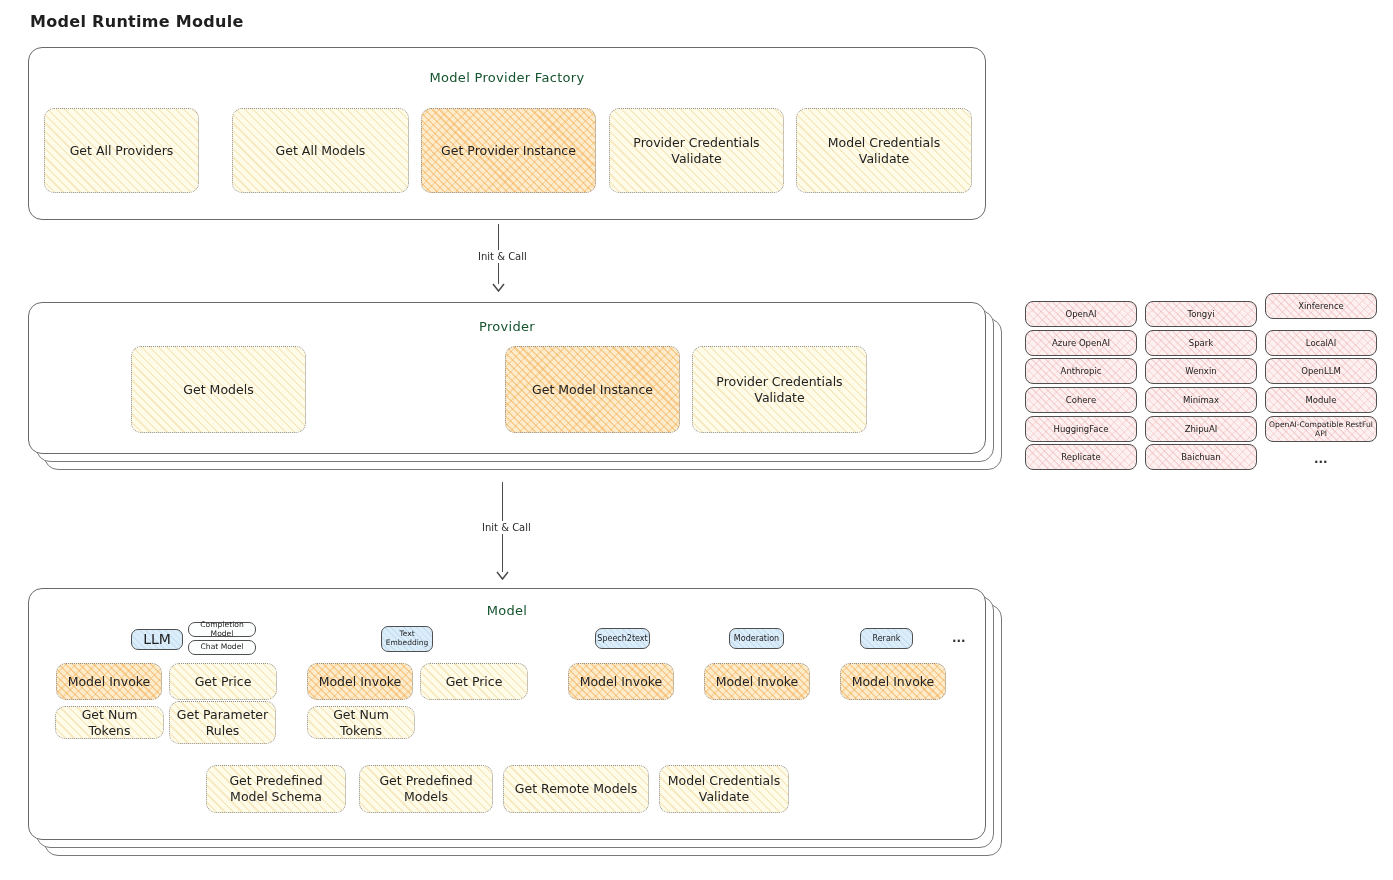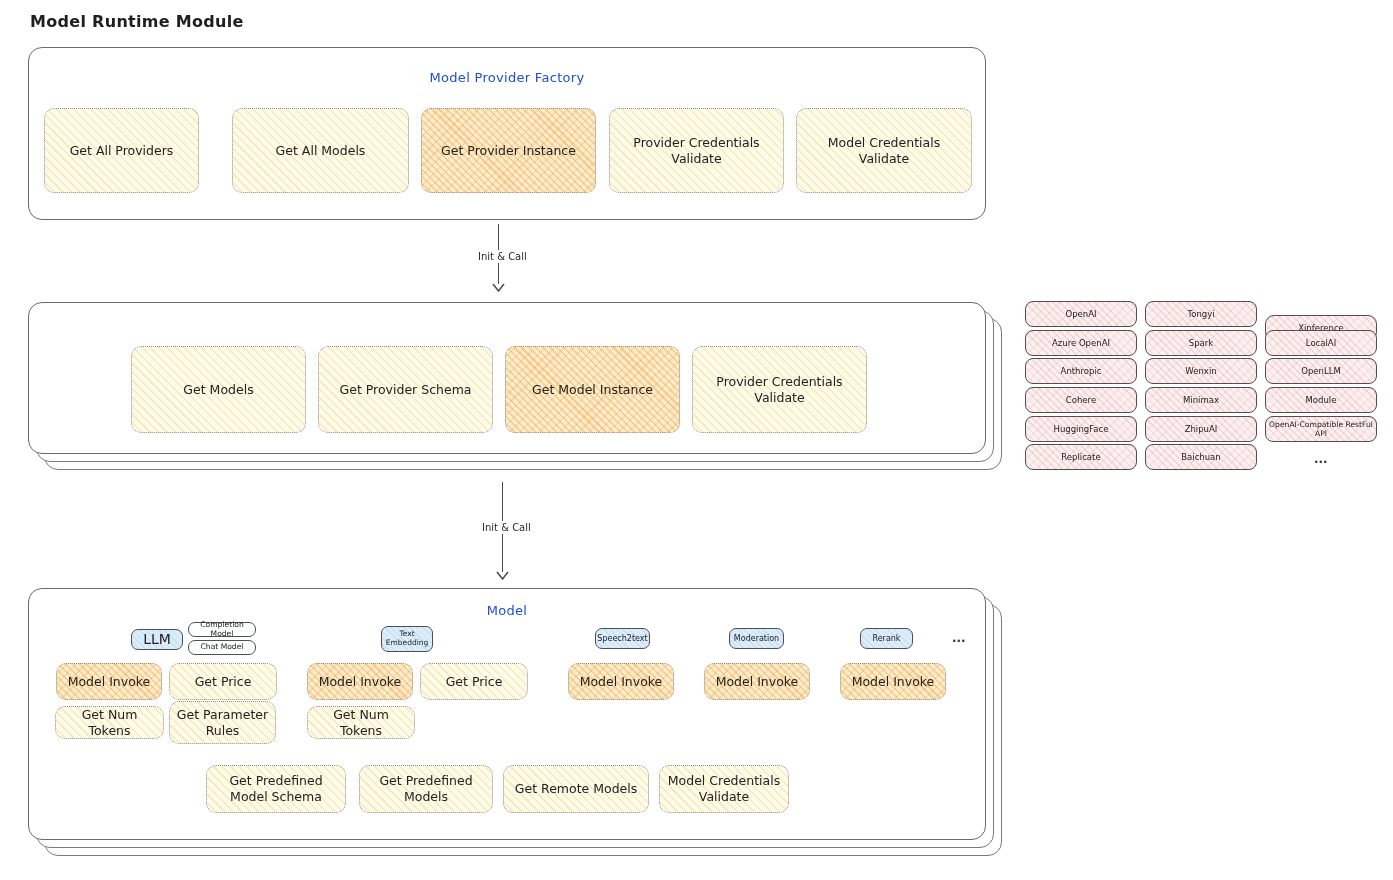--- a/index.html
+++ b/index.html
@@ -5,21 +5,21 @@
   html,body{margin:0;padding:0;background:#fff;}
   .canvas{position:relative;width:1393px;height:880px;background:#ffffff;overflow:hidden;
           font-family:"DejaVu Sans",sans-serif;color:#2b2b2b;}
   .abs{position:absolute;}
 
   .page-title{font-size:16px;font-weight:bold;letter-spacing:.3px;color:#1f1f1f;}
 
   
   .frame{position:absolute;background:#fff;border:1.6px solid #6a6a6a;border-radius:14px;box-sizing:border-box;}
   .ghost{position:absolute;background:#fff;border:1.4px solid #7a7a7a;border-radius:14px;box-sizing:border-box;}
-  .frame-title{position:absolute;width:100%;text-align:center;font-size:13px;color:#1d4ed8;letter-spacing:.3px;}
+  .frame-title{position:absolute;width:100%;text-align:center;font-size:13px;color:#14532d;letter-spacing:.3px;}
 
   
   .btn{position:absolute;border:1.4px dotted #8f8f8f;border-radius:10px;box-sizing:border-box;
        display:flex;align-items:center;justify-content:center;text-align:center;
        font-size:12.5px;line-height:1.25;color:#222;padding:2px 6px;}
   .fill-yellow{background:
       repeating-linear-gradient(45deg, rgba(226,186,84,.26) 0 1.5px, transparent 1.5px 6px),
       #fffbe9;}
   .fill-orange{background:
       repeating-linear-gradient(45deg, rgba(240,152,44,.38) 0 1.5px, transparent 1.5px 5px),
@@ -83,41 +83,39 @@
     <div class="shaft"></div>
     <svg width="13" height="9" viewBox="0 0 13 9">
       <polyline points="1,1 6.5,8 12,1" fill="none" stroke="#4a4a4a" stroke-width="1.5"></polyline>
     </svg>
   </div>
   <div class="arrow-label" style="left:473px;top:250px;">Init &amp; Call</div>
 
   <div class="ghost" style="left:44px;top:318px;width:958px;height:152px;"></div>
   <div class="ghost" style="left:36px;top:310px;width:958px;height:152px;"></div>
   <div class="frame" style="left:28px;top:302px;width:958px;height:152px;">
+    <div class="frame-title" style="top:16px;">Provider</div>
     <div class="btn fill-yellow" style="left:102px;top:43px;width:175px;height:87px;">
         <span>Get Models</span>
       </div>
-    <div class="btn fill-yellow" style="left:289px;top:43px;width:175px;height:87px;">
-        <span>Get Provider Schema</span>
-      </div>
     <div class="btn fill-orange" style="left:476px;top:43px;width:175px;height:87px;">
         <span>Get Model Instance</span>
       </div>
     <div class="btn fill-yellow" style="left:663px;top:43px;width:175px;height:87px;">
         <span>Provider Credentials Validate</span>
       </div>
   </div>
 
   <div class="pink-cell" style="left:1025px;top:301px;">
       <span>OpenAI</span>
     </div>
   <div class="pink-cell" style="left:1145px;top:301px;">
       <span>Tongyi</span>
     </div>
-  <div class="pink-cell" style="left:1265px;top:315px;border-radius:9px;">
+  <div class="pink-cell" style="left:1265px;top:293px;">
       <span>Xinference</span>
     </div>
 
   <div class="pink-cell" style="left:1025px;top:330px;">
       <span>Azure OpenAI</span>
     </div>
   <div class="pink-cell" style="left:1145px;top:330px;">
       <span>Spark</span>
     </div>
   <div class="pink-cell" style="left:1265px;top:330px;">

